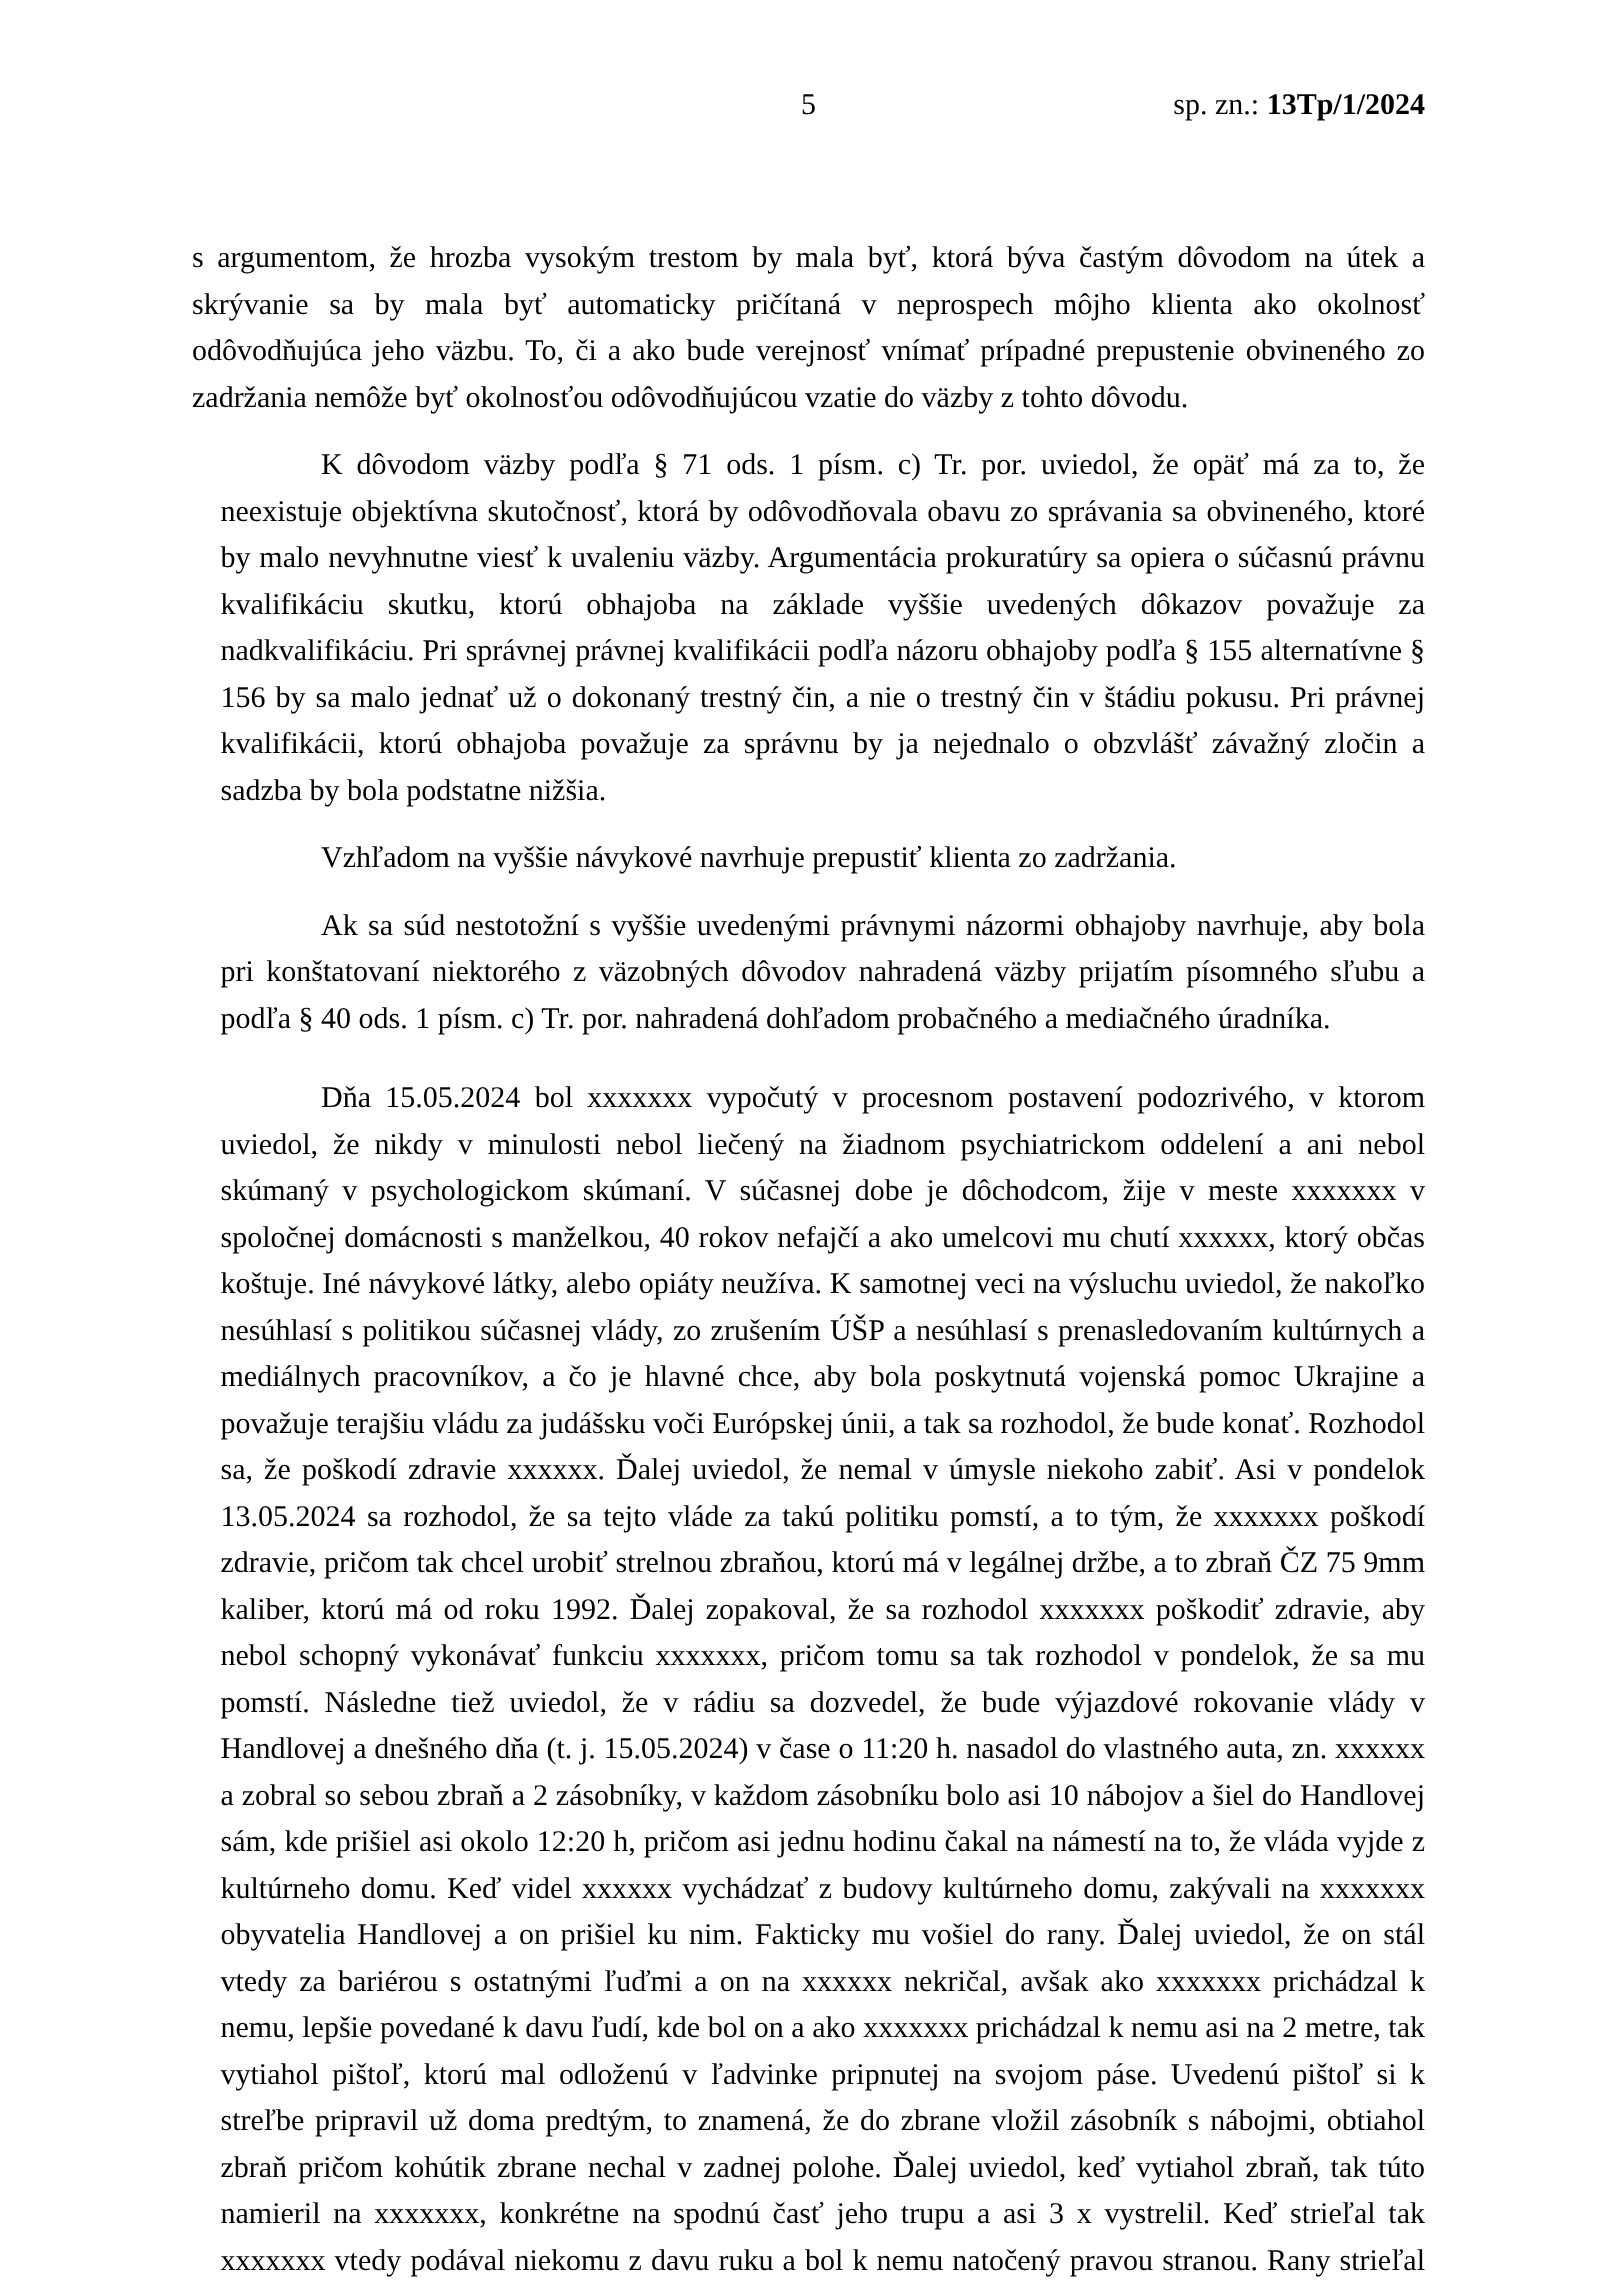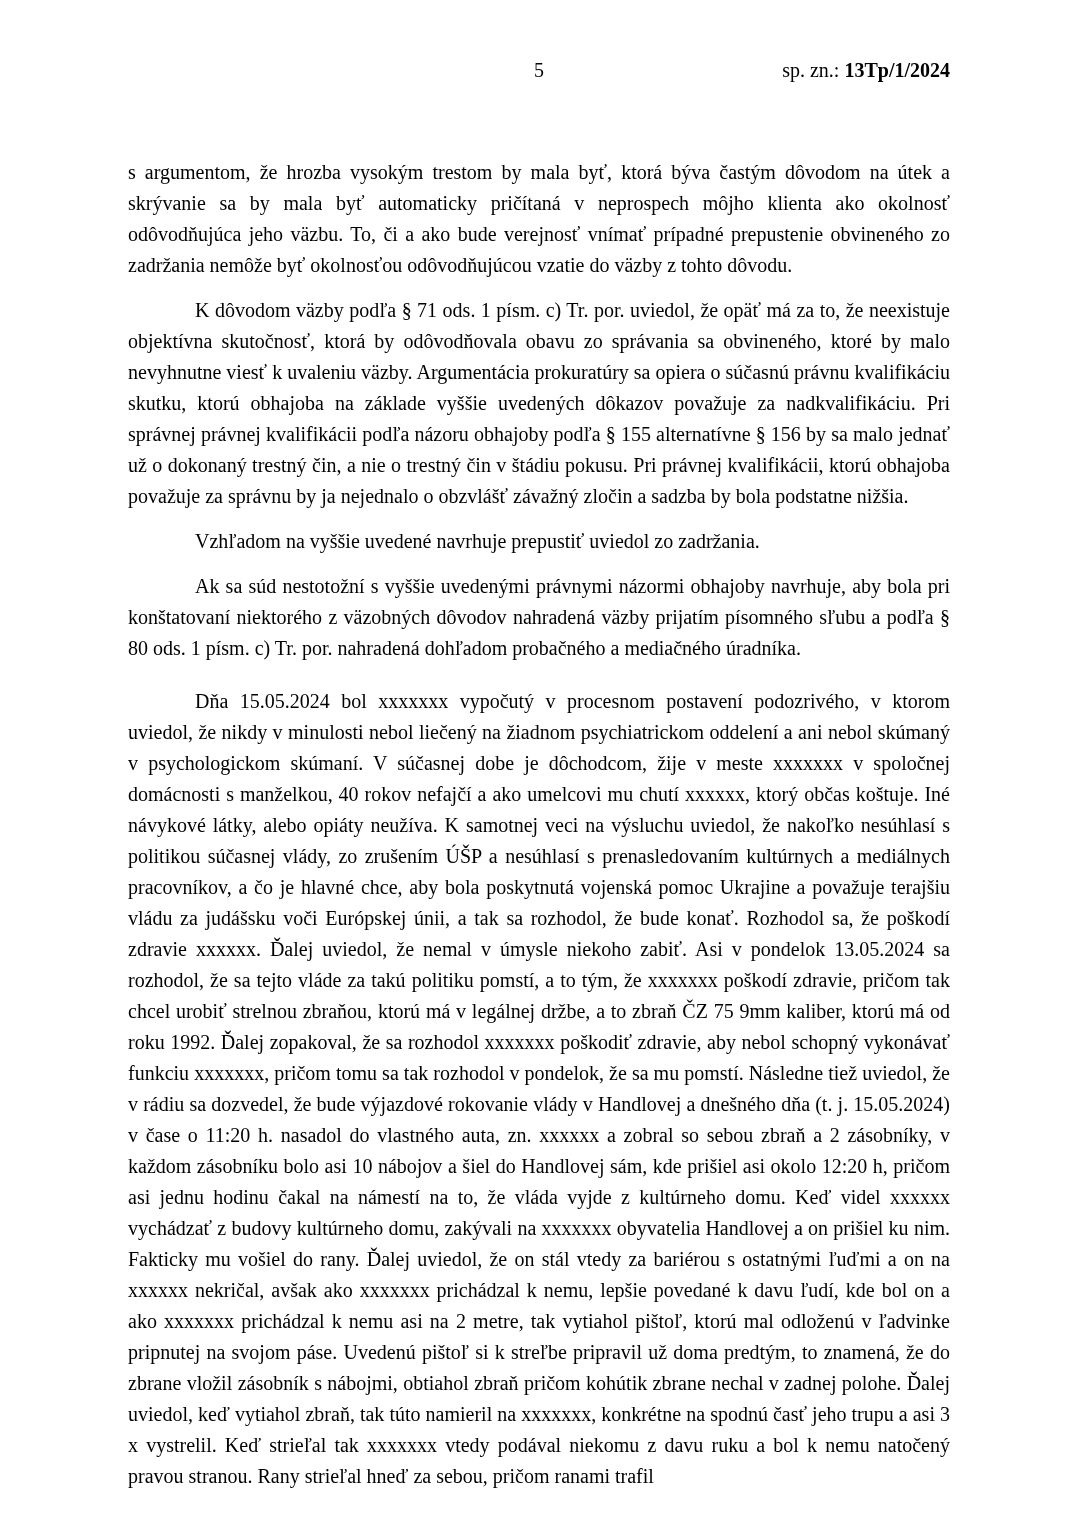--- a/index.html
+++ b/index.html
@@ -47,20 +47,21 @@
     width: 822px;
     font-size: 20px;
     line-height: 31px;
     text-align: justify;
   }
   .document-body p {
     margin: 0 0 14px 0;
   }
   .document-body p.indent {
     text-indent: 67px;
+    margin-left: 19px;
   }
   .document-body p.extra-space {
     margin-top: 22px;
     font-family: Liberation Serif, serif;
   }
 </style>
 </head>
 <body>
 
 <div class="page">
@@ -69,18 +70,18 @@
     <div class="page-number">5</div>
     <div class="case-reference">
       <span class="ref-label">sp. zn.: </span><span class="ref-value">13Tp/1/2024</span>
     </div>
   </div>
 
   <div class="document-body">
 
   <p class="">s argumentom, že hrozba vysokým trestom by mala byť, ktorá býva častým dôvodom na útek a skrývanie sa by mala byť automaticky pričítaná v neprospech môjho klienta ako okolnosť odôvodňujúca jeho väzbu. To, či a ako bude verejnosť vnímať prípadné prepustenie obvineného zo zadržania nemôže byť okolnosťou odôvodňujúcou vzatie do väzby z tohto dôvodu.</p>
       <p class="indent">K dôvodom väzby podľa § 71 ods. 1 písm. c) Tr. por. uviedol, že opäť má za to, že neexistuje objektívna skutočnosť, ktorá by odôvodňovala obavu zo správania sa obvineného, ktoré by malo nevyhnutne viesť k uvaleniu väzby. Argumentácia prokuratúry sa opiera o súčasnú právnu kvalifikáciu skutku, ktorú obhajoba na základe vyššie uvedených dôkazov považuje za nadkvalifikáciu. Pri správnej právnej kvalifikácii podľa názoru obhajoby podľa § 155 alternatívne § 156 by sa malo jednať už o dokonaný trestný čin, a nie o trestný čin v štádiu pokusu. Pri právnej kvalifikácii, ktorú obhajoba považuje za správnu by ja nejednalo o obzvlášť závažný zločin a sadzba by bola podstatne nižšia.</p>
-      <p class="indent">Vzhľadom na vyššie uvedené navrhuje prepustiť uviedol zo zadržania.</p>
-      <p class="indent">Ak sa súd nestotožní s vyššie uvedenými právnymi názormi obhajoby navrhuje, aby bola pri konštatovaní niektorého z väzobných dôvodov nahradená väzby prijatím písomného sľubu a podľa § 80 ods. 1 písm. c) Tr. por. nahradená dohľadom probačného a mediačného úradníka.</p>
+      <p class="indent">Vzhľadom na vyššie návykové navrhuje prepustiť klienta zo zadržania.</p>
+      <p class="indent">Ak sa súd nestotožní s vyššie uvedenými právnymi názormi obhajoby navrhuje, aby bola pri konštatovaní niektorého z väzobných dôvodov nahradená väzby prijatím písomného sľubu a podľa § 40 ods. 1 písm. c) Tr. por. nahradená dohľadom probačného a mediačného úradníka.</p>
       <p class="indent extra-space">Dňa 15.05.2024 bol xxxxxxx vypočutý v procesnom postavení podozrivého, v ktorom uviedol, že nikdy v minulosti nebol liečený na žiadnom psychiatrickom oddelení a ani nebol skúmaný v psychologickom skúmaní. V súčasnej dobe je dôchodcom, žije v meste xxxxxxx v spoločnej domácnosti s manželkou, 40 rokov nefajčí a ako umelcovi mu chutí xxxxxx, ktorý občas koštuje. Iné návykové látky, alebo opiáty neužíva. K samotnej veci na výsluchu uviedol, že nakoľko nesúhlasí s politikou súčasnej vlády, zo zrušením ÚŠP a nesúhlasí s prenasledovaním kultúrnych a mediálnych pracovníkov, a čo je hlavné chce, aby bola poskytnutá vojenská pomoc Ukrajine a považuje terajšiu vládu za judášsku voči Európskej únii, a tak sa rozhodol, že bude konať. Rozhodol sa, že poškodí zdravie xxxxxx. Ďalej uviedol, že nemal v úmysle niekoho zabiť. Asi v pondelok 13.05.2024 sa rozhodol, že sa tejto vláde za takú politiku pomstí, a to tým, že xxxxxxx poškodí zdravie, pričom tak chcel urobiť strelnou zbraňou, ktorú má v legálnej držbe, a to zbraň ČZ 75 9mm kaliber, ktorú má od roku 1992. Ďalej zopakoval, že sa rozhodol xxxxxxx poškodiť zdravie, aby nebol schopný vykonávať funkciu xxxxxxx, pričom tomu sa tak rozhodol v pondelok, že sa mu pomstí. Následne tiež uviedol, že v rádiu sa dozvedel, že bude výjazdové rokovanie vlády v Handlovej a dnešného dňa (t. j. 15.05.2024) v čase o 11:20 h. nasadol do vlastného auta, zn. xxxxxx a zobral so sebou zbraň a 2 zásobníky, v každom zásobníku bolo asi 10 nábojov a šiel do Handlovej sám, kde prišiel asi okolo 12:20 h, pričom asi jednu hodinu čakal na námestí na to, že vláda vyjde z kultúrneho domu. Keď videl xxxxxx vychádzať z budovy kultúrneho domu, zakývali na xxxxxxx obyvatelia Handlovej a on prišiel ku nim. Fakticky mu vošiel do rany. Ďalej uviedol, že on stál vtedy za bariérou s ostatnými ľuďmi a on na xxxxxx nekričal, avšak ako xxxxxxx prichádzal k nemu, lepšie povedané k davu ľudí, kde bol on a ako xxxxxxx prichádzal k nemu asi na 2 metre, tak vytiahol pištoľ, ktorú mal odloženú v ľadvinke pripnutej na svojom páse. Uvedenú pištoľ si k streľbe pripravil už doma predtým, to znamená, že do zbrane vložil zásobník s nábojmi, obtiahol zbraň pričom kohútik zbrane nechal v zadnej polohe. Ďalej uviedol, keď vytiahol zbraň, tak túto namieril na xxxxxxx, konkrétne na spodnú časť jeho trupu a asi 3 x vystrelil. Keď strieľal tak xxxxxxx vtedy podával niekomu z davu ruku a bol k nemu natočený pravou stranou. Rany strieľal hneď za sebou, pričom ranami trafil</p>
     </div>
 
 </div>
 
 </body></html>

